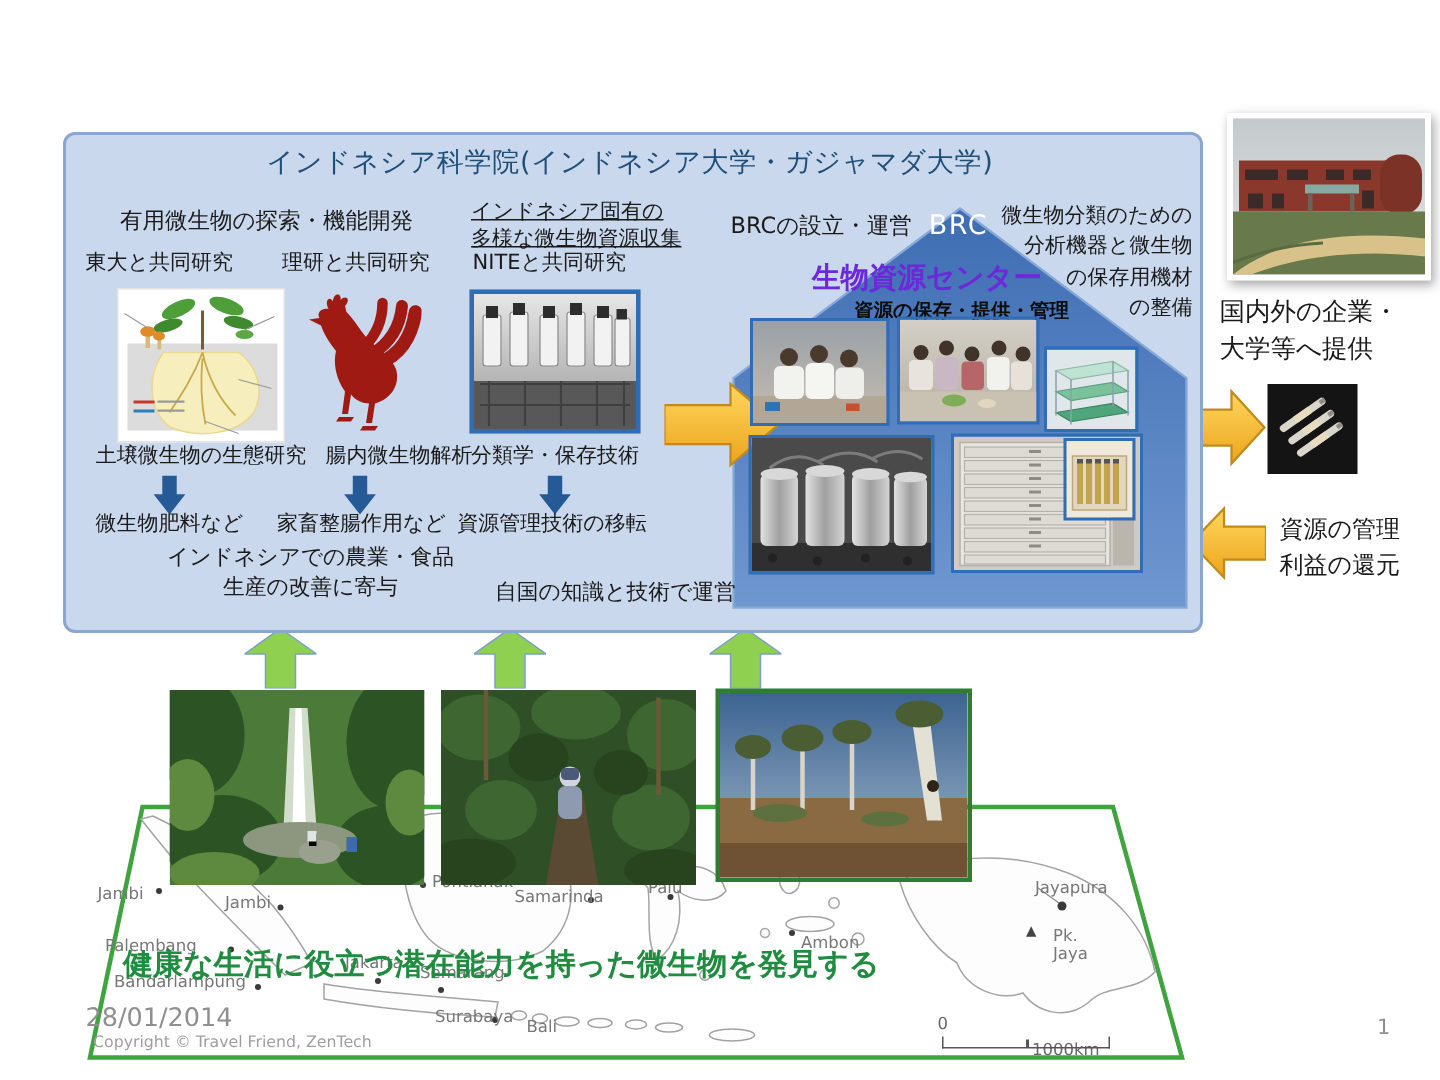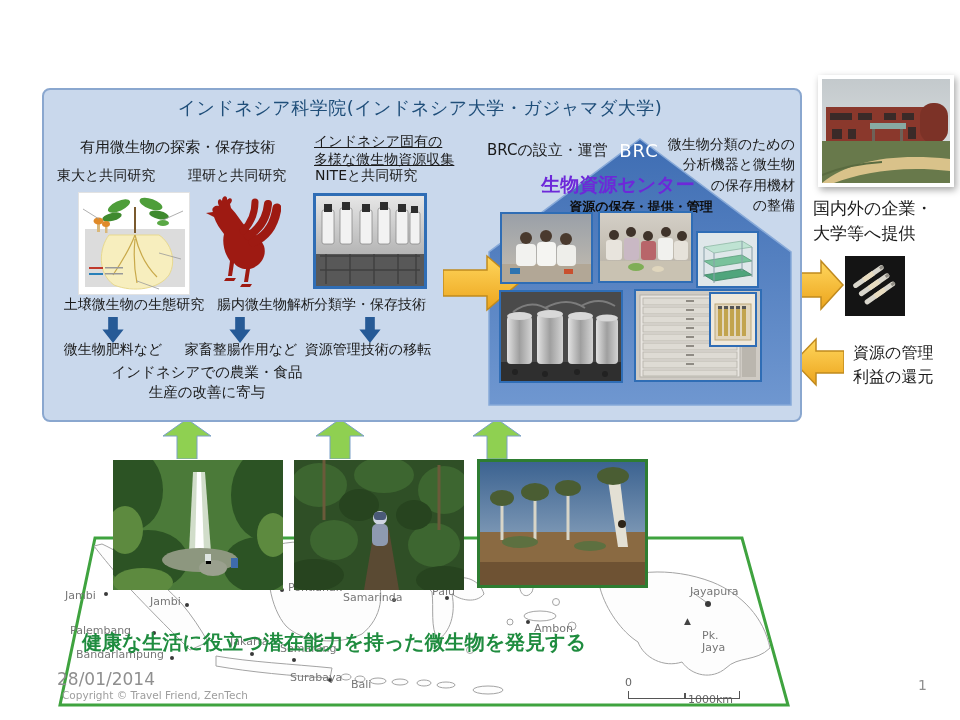--- a/index.html
+++ b/index.html
@@ -29,21 +29,21 @@
   .gray{color:#8f8f8f;}
 </style>
 </head>
 <body>
 
 <div class="slide">
 
   <div class="abs panel"></div>
   <div class="abs panel-title">インドネシア科学院(インドネシア大学・ガジャマダ大学)</div>
 
-  <div class="abs lbl z3" style="left:80px;top:138px;width:215px;font-size:15px;">有用微生物の探索・保存技術</div>
+  <div class="abs lbl z3" style="left:80px;top:138px;width:215px;font-size:15px;">有用微生物の探索・機能開発</div>
   <div class="abs lbl pre z3" style="left:314px;top:133px;width:150px;text-decoration:underline;">インドネシア固有の
 多様な微生物資源収集</div>
   <div class="abs lbl z3" style="left:487px;top:141px;width:130px;font-size:15px;">BRCの設立・運営</div>
   <div class="abs lbl pre z3" style="left:655px;top:134px;width:140px;font-size:14px;text-align:right;line-height:1.45;">微生物分類のための
 分析機器と微生物
 の保存用機材
 の整備</div>
 
   <div class="abs lbl z3" style="left:57px;top:167px;">東大と共同研究</div>
   <div class="abs lbl z3" style="left:188px;top:167px;">理研と共同研究</div>
@@ -139,20 +139,21 @@
         <polygon points="6,0 16,0 16,13 22,13 11,27 0,13 6,13" fill="#265a96"></polygon>
       </svg>
   </div>
 
   <div class="abs lbl ctr z3" style="left:60px;top:341px;width:106px;">微生物肥料など</div>
   <div class="abs lbl ctr z3" style="left:182px;top:341px;width:118px;">家畜整腸作用など</div>
   <div class="abs lbl ctr z3" style="left:300px;top:341px;width:136px;">資源管理技術の移転</div>
 
   <div class="abs lbl pre ctr z3" style="left:88px;top:362px;width:238px;font-size:14.5px;line-height:1.4;">インドネシアでの農業・食品
 生産の改善に寄与</div>
+  <div class="abs lbl z3" style="left:330px;top:386px;width:180px;font-size:14.5px;">自国の知識と技術で運営</div>
 
   <div class="abs z3" style="left:443px;top:254px;">
     <svg width="78" height="58" viewBox="0 0 78 58">
       <defs>
           <linearGradient id="og1" x1="0" y1="0" x2="0" y2="1">
         <stop offset="0" stop-color="#ffd75e"></stop>
             <stop offset="1" stop-color="#eca41c"></stop>
           </linearGradient>
         </defs>
       <polygon points="0,16 44,16 44,2 76,29 44,56 44,42 0,42" fill="url(#og1)" stroke="#c08a1e" stroke-width="1.5"></polygon>
@@ -457,21 +458,21 @@
     <span class="city" style="left:36px;top:119px;">Bandarlampung</span>
     <span class="city" style="left:190px;top:106px;">Jakarta</span>
     <span class="city" style="left:240px;top:113px;">Semarang</span>
     <span class="city" style="left:250px;top:142px;">Surabaya</span>
     <span class="city" style="left:311px;top:149px;">Bali</span>
     <span class="city" style="left:248px;top:52px;">Pontianak</span>
     <span class="city" style="left:303px;top:62px;">Samarinda</span>
     <span class="city" style="left:392px;top:56px;">Palu</span>
     <span class="city" style="left:494px;top:93px;">Ambon</span>
     <span class="city" style="left:650px;top:56px;">Jayapura</span>
-    <span class="city pre" style="left:662px;top:100px;">Pk.
+    <span class="city pre" style="left:662px;top:88px;">Pk.
 Jaya</span>
     <span class="abs" style="left:644px;top:86px;font-size:9px;color:#444;">▲</span>
 
     
     <span class="city" style="left:585px;top:147px;color:#666;">0</span>
     <span class="city" style="left:648px;top:164px;color:#666;">1000km</span>
     <span class="scalebar" style="left:588px;top:161px;width:110px;">
         <i></i>
       </span>
   </div>

